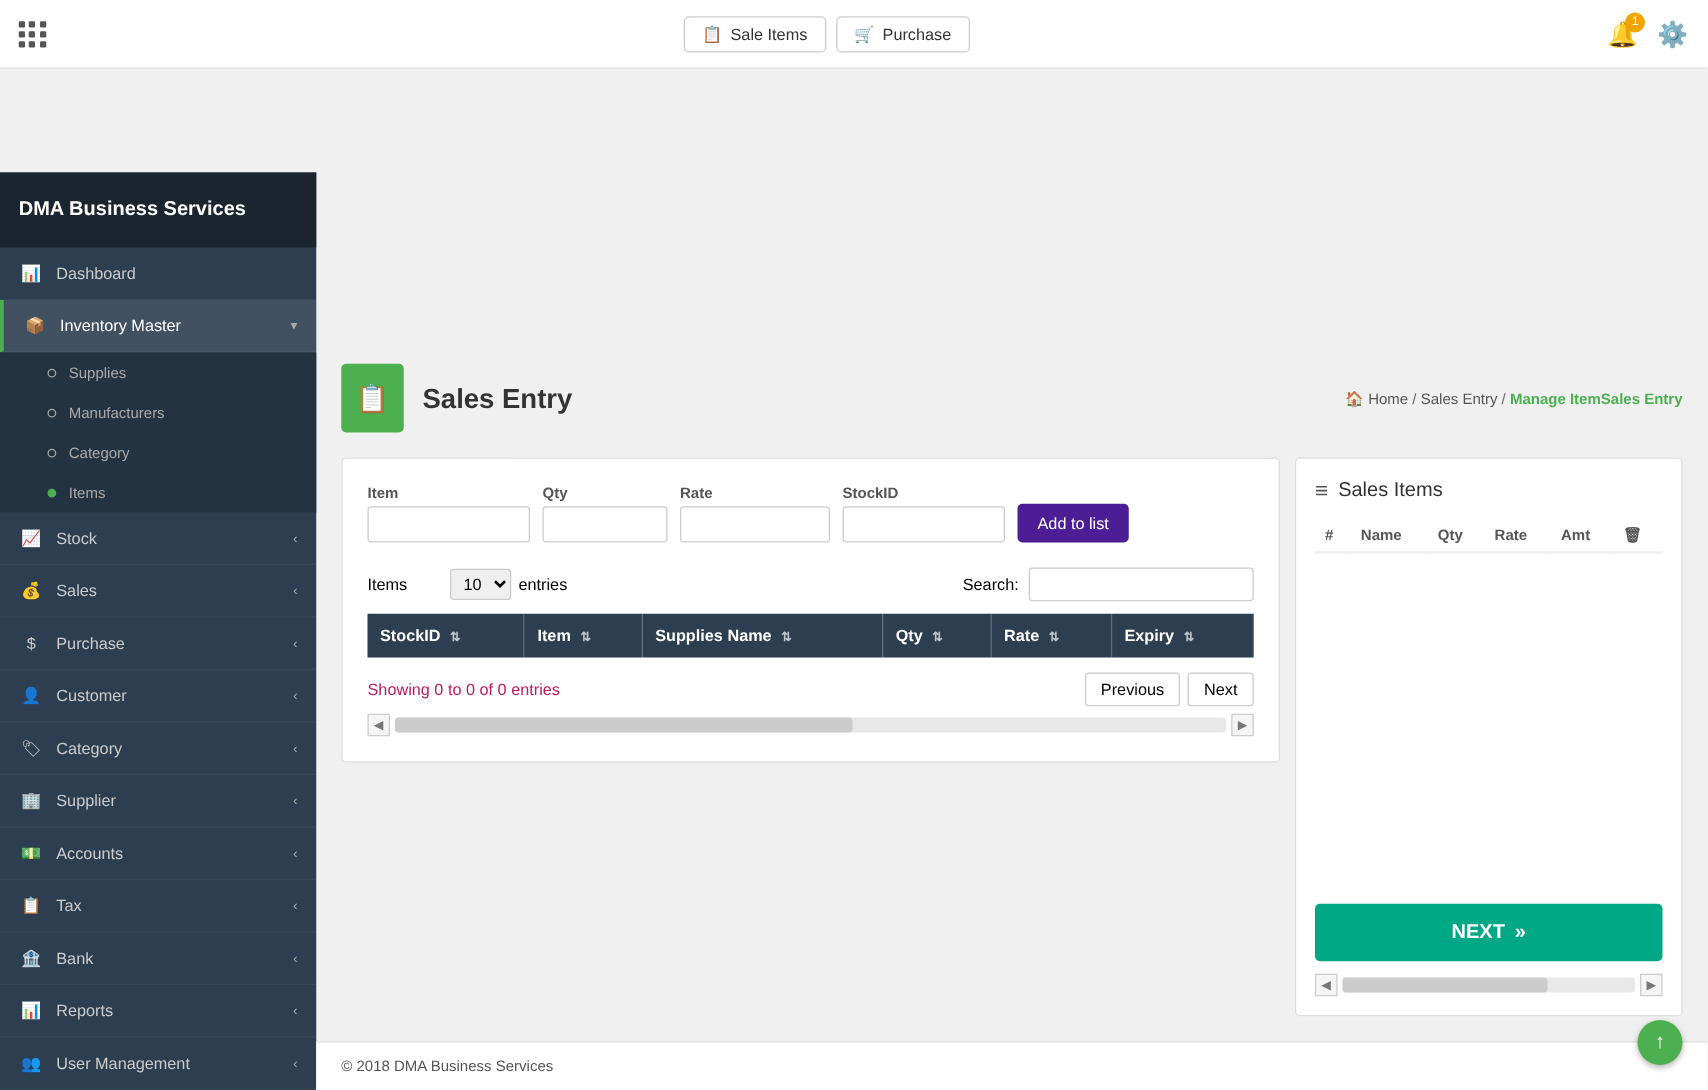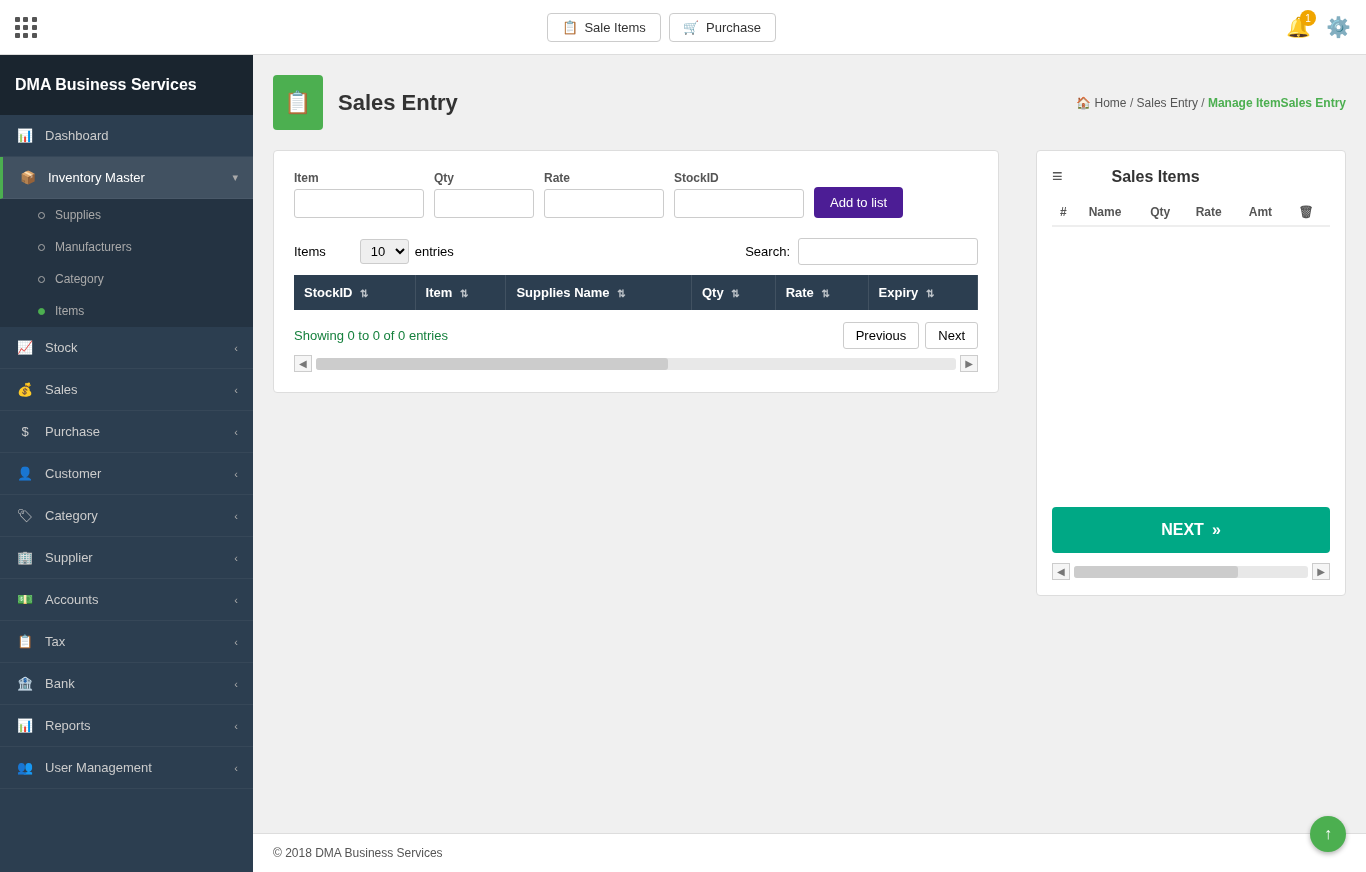--- a/index.html
+++ b/index.html
@@ -37,21 +37,21 @@
     .top-nav-right { display: flex; align-items: center; gap: 15px; }
     .notif-wrap { position: relative; cursor: pointer; }
     .notif-badge {
       position: absolute; top: -5px; right: -5px;
       background: #f0a500; color: #fff; border-radius: 50%;
       width: 16px; height: 16px; font-size: 10px;
       display: flex; align-items: center; justify-content: center;
     }
 
     
-    .main-wrapper { display: flex; margin-top: 55px; min-height: calc(872px - 55px); }
+    .main-wrapper { display: flex; margin-top: 55px; min-height: calc(872px - 55px); align-items: flex-end; }
 
     
     .sidebar {
       width: 253px;
       background: #2c3e50;
       color: #fff;
       flex-shrink: 0;
       display: flex;
       flex-direction: column;
     }
@@ -114,21 +114,21 @@
       border-radius: 4px;
       display: flex; align-items: center; justify-content: center;
       color: #fff; font-size: 22px;
     }
     .page-title { font-size: 22px; font-weight: bold; color: #333; }
     .breadcrumb { font-size: 12px; color: #666; }
     .breadcrumb a { color: #555; text-decoration: none; }
     .breadcrumb .active-crumb { color: #4caf50; font-weight: bold; }
 
     
-    .two-col { display: flex; gap: 37px; }
+    .two-col { display: flex; gap: 12px; }
     .col-main { flex: 1; }
     .col-side { width: 310px; flex-shrink: 0; }
 
     
     .card {
       background: #fff;
       border: 1px solid #ddd;
       border-radius: 4px;
       padding: 20px;
     }
@@ -176,37 +176,37 @@
       border-right: 1px solid rgba(255,255,255,0.1);
       white-space: nowrap;
     }
     .data-table thead th .sort-icon { margin-left: 4px; opacity: 0.7; font-size: 10px; }
 
     
     .pagination-row {
       display: flex; justify-content: space-between;
       align-items: center; margin-top: 12px; font-size: 13px;
     }
-    .pag-info { color: #15803d; }
+    .pag-info { color: #be185d; }
     .pag-btns { display: flex; gap: 6px; }
     .pag-btn {
       border: 1px solid #ccc; background: #fff;
       padding: 5px 12px; border-radius: 3px;
       cursor: pointer; font-size: 13px;
     }
     .scroll-wrapper {
       display: flex; align-items: center; gap: 4px; margin-top: 6px;
     }
     .scroll-arrow { font-size: 10px; color: #777; cursor: pointer; padding: 2px 4px; border: 1px solid #ccc; background: #f5f5f5; }
 
     
     .right-panel { background: #fff; border: 1px solid #ddd; border-radius: 4px; padding: 15px; }
     .right-panel-header { display: flex; align-items: center; gap: 8px; margin-bottom: 12px; }
     .right-panel-header .list-icon { color: #555; font-size: 18px; }
-    .right-panel-title { font-size: 16px; font-weight: bold; color: #333; margin-left: 41px; }
+    .right-panel-title { font-size: 16px; font-weight: normal; color: #333; }
 
     .sales-items-table { width: 100%; border-collapse: collapse; font-size: 12px; }
     .sales-items-table th {
       padding: 6px 8px; color: #555;
       border-bottom: 2px solid #eee; text-align: left;
     }
 
     .total-row {
       display: flex; justify-content: space-between;
       align-items: center; padding: 15px 8px 10px;

